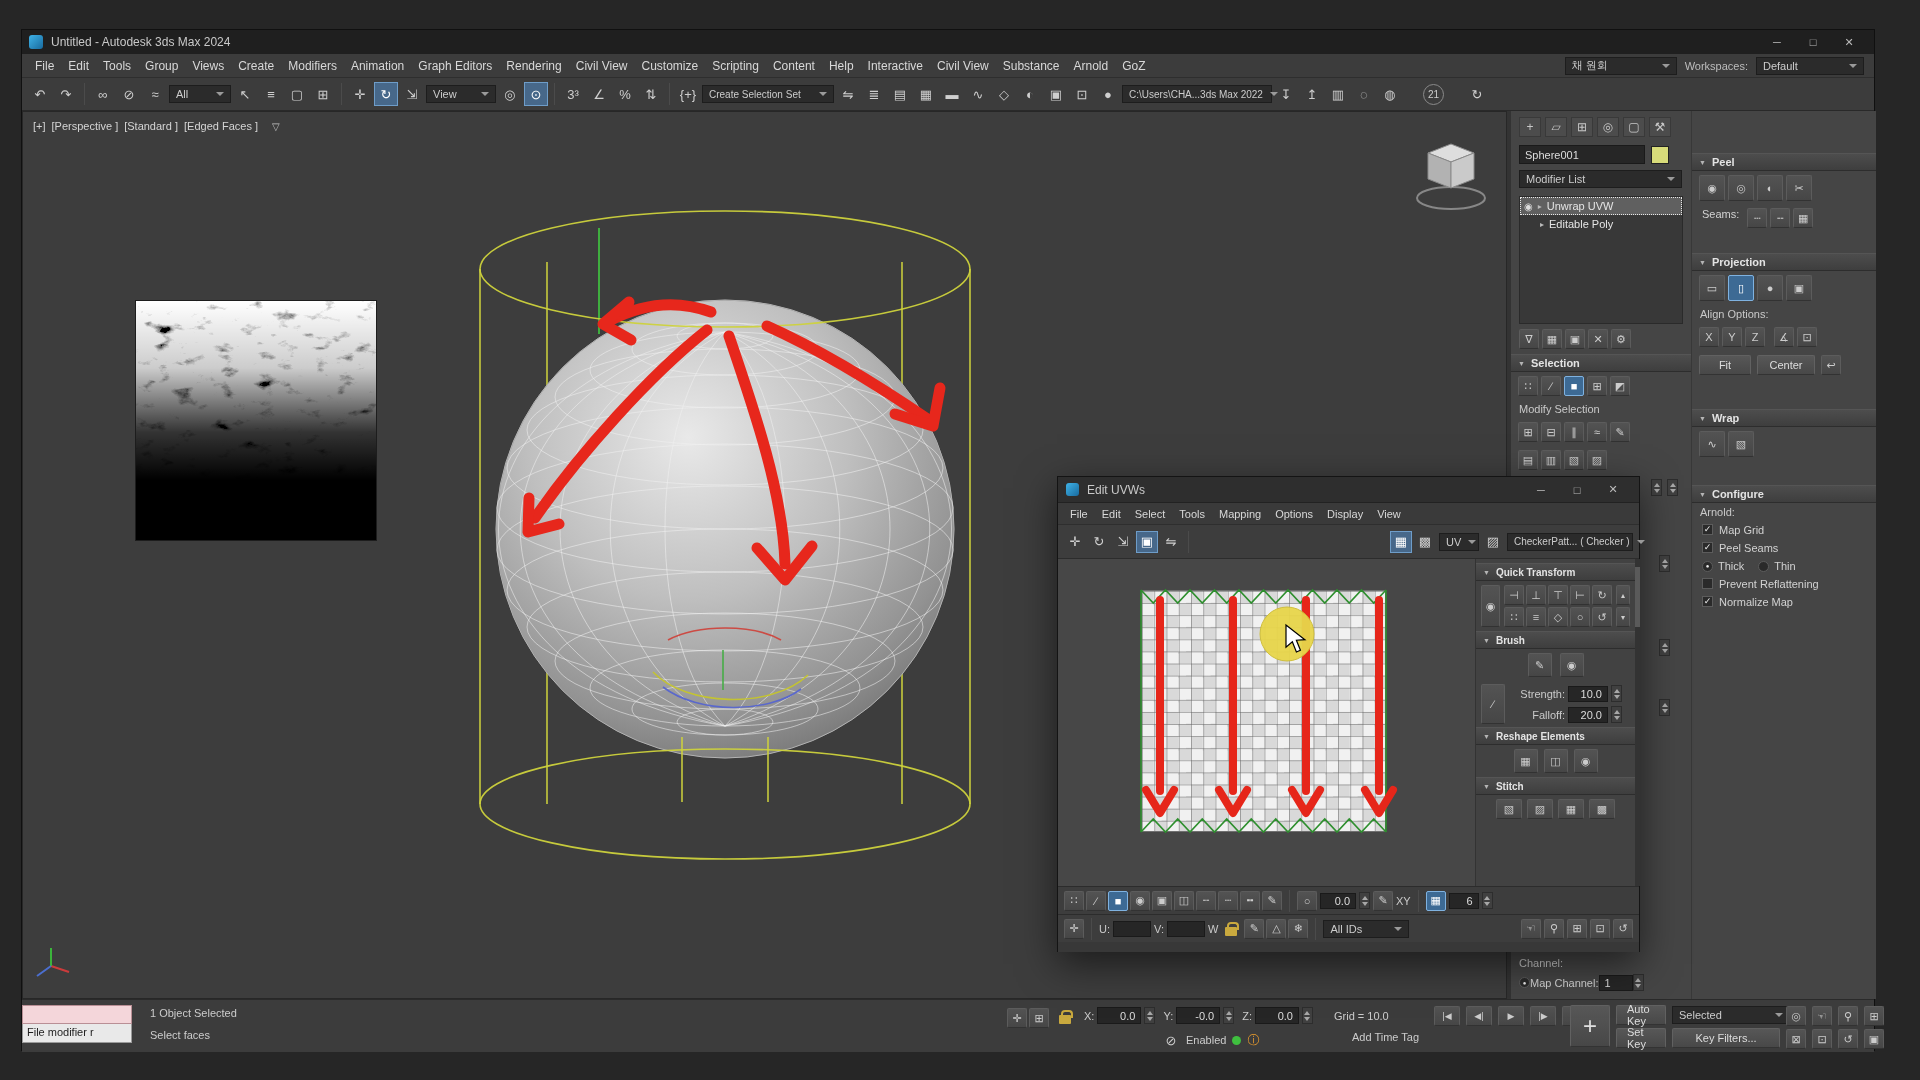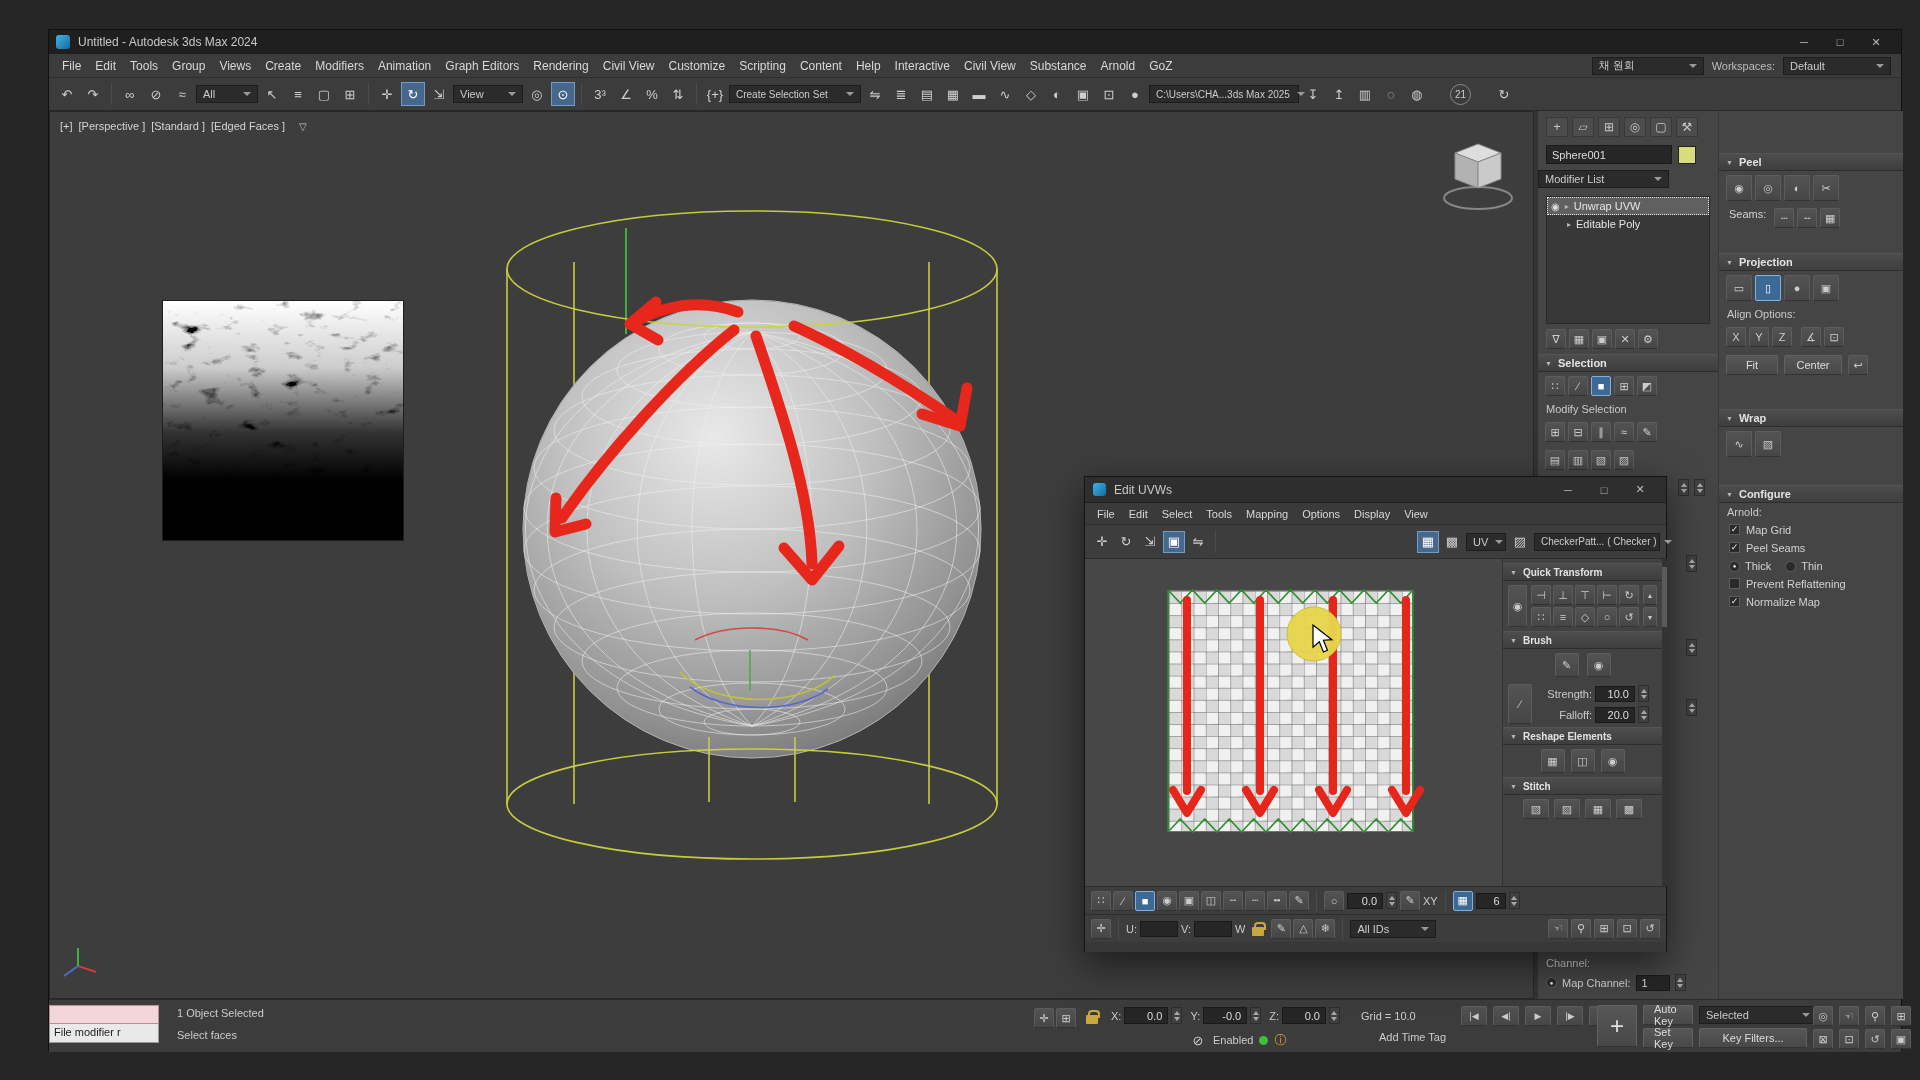--- a/index.html
+++ b/index.html
@@ -1,18 +1,18 @@
 <!DOCTYPE html>
 <html><head>
 <meta charset="utf-8">
 <style>
 *{margin:0;padding:0;box-sizing:border-box}
 html,body{width:1920px;height:1080px;overflow:hidden}
 body{background:#262626;font-family:"Liberation Sans",sans-serif;color:#ccc;position:relative}
-.app{position:absolute;left:48px;top:29px;width:1854px;height:1022px;background:#3a3a3a;border:1px solid #101010}
+.app{position:absolute;left:21px;top:29px;width:1854px;height:1022px;background:#3a3a3a;border:1px solid #101010}
 
 
 .titlebar{position:absolute;left:0;top:0;right:0;height:24px;background:#1f1f1f;display:flex;align-items:center;padding:0 7px}
 .appicon{width:14px;height:14px;border-radius:3px;background:linear-gradient(135deg,#3fb3e8,#186a9e);margin-right:8px}
 .title{font-size:12px;color:#c9c9c9}
 .wctrls{margin-left:auto;display:flex}
 .wbtn{width:36px;height:24px;display:flex;align-items:center;justify-content:center;font-size:11px;color:#bbb}
 
 
 .menubar{position:absolute;top:24px;height:24px;left:0;right:0;background:#3c3c3c;display:flex;align-items:center;padding:0 6px;border-bottom:1px solid #2e2e2e}
@@ -45,21 +45,21 @@
 
 .panel{position:absolute;top:0;height:888px;background:#454545}
 .panel-left{left:1489px;width:180px}
 .panel-right{left:1669px;width:185px;border-left:1px solid #383838}
 .cp-tabs{display:flex;gap:4px;padding:6px 8px 2px}
 .cptab{width:22px;height:20px;display:flex;align-items:center;justify-content:center;color:#c8c8c8;font-size:12px;background:#4c4c4c;border:1px solid #393939}
 .cp-name-row{display:flex;align-items:center;gap:6px;padding:6px 8px 2px}
 .dark-input{background:#262626;border:1px solid #1a1a1a;color:#ddd;font-size:11px;padding:1px 5px;height:19px;display:inline-flex;align-items:center}
 .name{width:126px}
 .swatch{width:18px;height:18px;background:#d8dc7a;border:1px solid #222}
-.combo.full{margin:4px 0;width:131px}
+.combo.full{margin:4px 8px;width:163px}
 .stack{margin:4px 8px 0;height:128px;background:#383838;border:1px solid #2a2a2a}
 .stack-row{display:flex;align-items:center;gap:5px;height:18px;font-size:11px;color:#e4e4e4;padding:0 4px}
 .stack-row .arr{font-size:8px;color:#bbb}
 .stack-row .eye{font-size:10px;color:#ddd}
 .stack-row.selected{background:#606060;outline:1px dotted #e8e8e8;outline-offset:-1px}
 .stack-btns{display:flex;gap:3px;padding:5px 8px;justify-content:flex-start}
 .sbtn{width:20px;height:20px;display:inline-flex;align-items:center;justify-content:center;font-size:11px;color:#ccc;background:linear-gradient(#535353,#464646);border:1px solid #5c5c5c;border-bottom-color:#323232;border-radius:2px}
 .sbtn.active{background:#3d6a94;border-color:#7fb2e0;color:#fff}
 .rhead{height:18px;background:linear-gradient(#4d4d4d,#3e3e3e);border-top:1px solid #555;border-bottom:1px solid #2d2d2d;display:flex;align-items:center;gap:6px;padding:0 7px;font-size:11px;font-weight:bold;color:#e3e3e3}
 .rarr{font-size:7px;color:#b5b5b5}
@@ -68,21 +68,21 @@
 .spin{display:inline-flex;flex-direction:column;justify-content:center;align-items:center;gap:2px;width:11px;height:17px;background:#404040;border:1px solid #2d2d2d}
 .spin b{display:block;width:0;height:0}
 .spin .up{border-left:3px solid transparent;border-right:3px solid transparent;border-bottom:4px solid #a8a8a8}
 .spin .dn{border-left:3px solid transparent;border-right:3px solid transparent;border-top:4px solid #a8a8a8}
 .spin.sliver{position:absolute}
 .cb{width:11px;height:11px;background:#2a2a2a;border:1px solid #5c5c5c;color:#eee;font-size:9px;line-height:9px;text-align:center;flex:none}
 .radio{width:11px;height:11px;border-radius:50%;background:#2a2a2a;border:1px solid #5c5c5c;color:#eee;font-size:6px;display:inline-flex;align-items:center;justify-content:center;flex:none}
 .checkrow{display:flex;align-items:flex-start;gap:6px;padding:3px 10px;font-size:11px;color:#d2d2d2}
 .btn{background:linear-gradient(#575757,#484848);border:1px solid #616161;border-bottom-color:#333;border-radius:2px;color:#ddd;font-size:11px;height:20px;display:inline-flex;align-items:center;justify-content:center;padding:0 10px}
 .channel{position:absolute;left:0;right:0;top:843px}
-.chrow{display:flex;align-items:center;gap:5px;padding:2px 8px;font-size:11px;color:#d2d2d2}
+.chrow{display:flex;align-items:center;padding:2px 8px;font-size:11px;color:#d2d2d2}
 .dark-input.tiny{width:34px;height:16px}
 
 
 .uvw{position:absolute;left:1035px;top:446px;width:583px;height:476px;background:#3f3f3f;border:1px solid #141414;box-shadow:0 12px 36px rgba(0,0,0,.55);z-index:50}
 .uvw-title{height:26px;background:#2e2e2e;display:flex;align-items:center;padding:0 8px;border-bottom:1px solid #222}
 .uvw-title .title{font-size:12px}
 .uvw-menu{height:22px;background:#3a3a3a;display:flex;align-items:center;gap:2px;padding:0 6px;border-bottom:1px solid #2e2e2e}
 .uvw-toolbar{height:34px;background:#3d3d3d;display:flex;align-items:center;gap:2px;padding:0 6px;border-bottom:1px solid #2c2c2c}
 .uvw-body{position:absolute;left:0;top:82px;width:417px;height:327px;background:#474747;overflow:hidden}
 .uvw-side{position:absolute;left:417px;top:82px;width:160px;height:327px;background:#424242;border-left:1px solid #333;overflow:hidden}
@@ -228,21 +228,21 @@
         <span class="tbtn">▦</span>
         <span class="tbtn">▬</span>
         <span class="tbtn">∿</span>
         <span class="tbtn">◇</span>
         <span class="tbtn">◐</span>
         <span class="tbtn">▣</span>
         <span class="tbtn">⊡</span>
         <span class="tbtn">●</span>
       </span>
     <span class="combo" style="width:150px">
-        <span style="font-size:10px">C:\Users\CHA...3ds Max 2025</span>
+        <span style="font-size:10px">C:\Users\CHA...3ds Max 2022</span>
         <i class="caret"></i>
       </span>
     <span class="tgrp">
         <span class="tbtn">↧</span>
         <span class="tbtn">↥</span>
         <span class="tbtn">▥</span>
         <span class="tbtn">◌</span>
         <span class="tbtn">◍</span>
       </span>
     <span class="badge">21</span>

